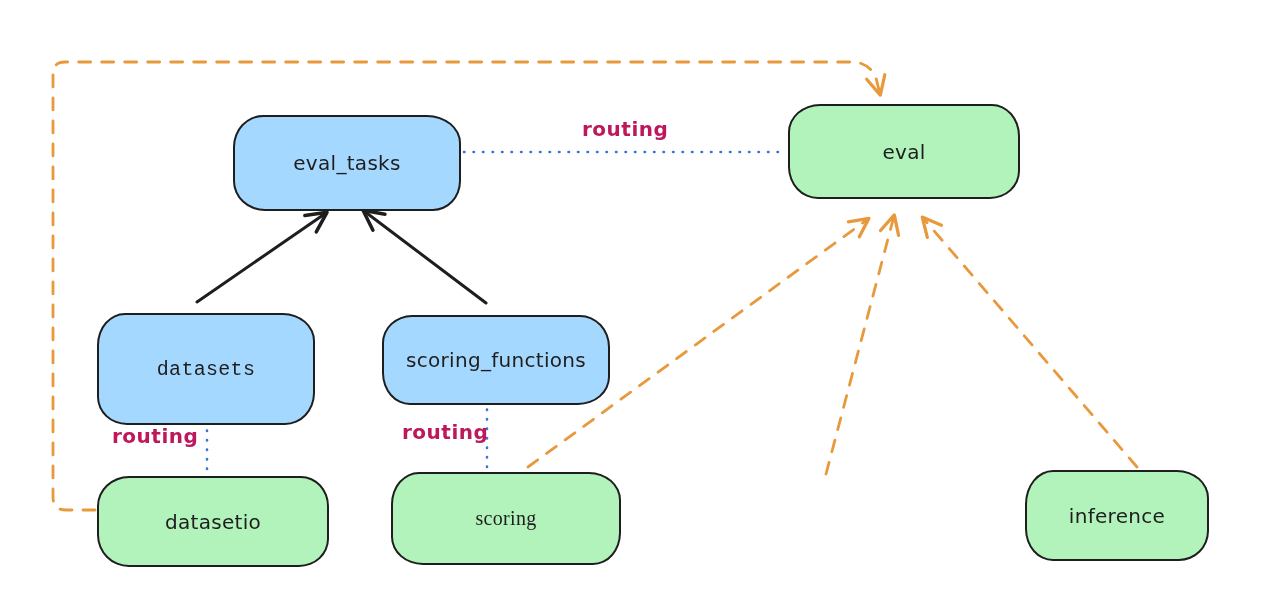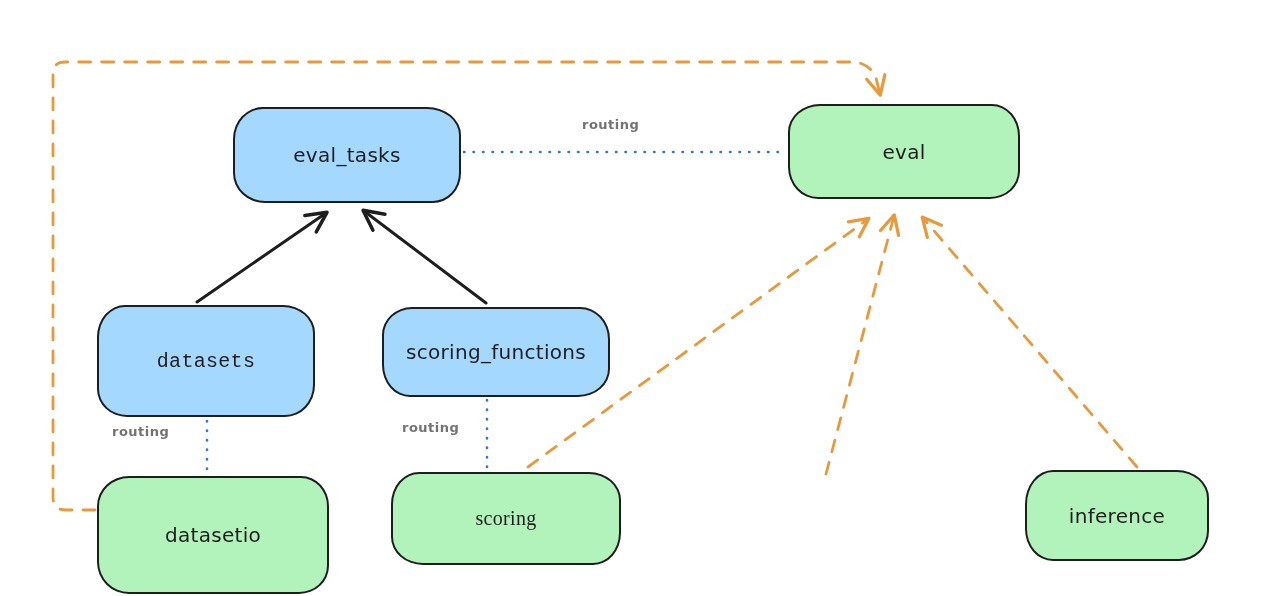--- a/index.html
+++ b/index.html
@@ -21,36 +21,36 @@
     box-sizing: border-box;
     border: 2.5px solid #1e1e1e;
     display: flex;
     align-items: center;
     justify-content: center;
     font-size: 20px;
     color: #1e1e1e;
     letter-spacing: 0.3px;
     text-align: center;
   }
-  .node.blue  { background: #a5d8ff; }
+  .node.blue  { background: #a5d8ff; margin-top: 8px; }
   .node.green { background: #b2f2bb; }
 
   .n-eval-tasks        { left: 233px; top: 107px; width: 228px; height: 96px; border-radius: 30px 34px 28px 32px / 32px 28px 30px 30px; }
   .n-eval              { left: 788px; top: 104px; width: 232px; height: 95px; border-radius: 32px 28px 30px 30px / 28px 32px 28px 32px; }
   .n-datasets          { left:  97px; top: 305px; width: 218px; height: 112px; border-radius: 28px 32px 30px 30px / 32px 28px 32px 28px; font-family: Liberation Mono, monospace; }
   .n-scoring-functions { left: 382px; top: 307px; width: 228px; height: 90px; border-radius: 30px 30px 32px 28px / 28px 32px 28px 32px; }
-  .n-datasetio         { left:  97px; top: 476px; width: 232px; height: 118px; border-radius: 32px 28px 30px 32px / 30px 30px 28px 32px; }
+  .n-datasetio         { left:  97px; top: 476px; width: 232px; height: 91px; border-radius: 32px 28px 30px 32px / 30px 30px 28px 32px; }
   .n-scoring           { left: 391px; top: 472px; width: 230px; height: 93px; border-radius: 28px 32px 28px 32px / 32px 28px 32px 28px; font-family: Liberation Serif, serif; }
   .n-agents            { left: 710px; top: 476px; width: 230px; height: 92px; border-radius: 30px 30px 28px 34px / 30px 30px 34px 28px; }
   .n-inference         { left: 1025px; top: 470px; width: 184px; height: 91px; border-radius: 28px 32px 30px 28px / 34px 28px 30px 32px; }
 
   .edge-label {
     position: absolute;
-    color: #737373;
-    font-size: 13px;
+    color: #be185d;
+    font-size: 20px;
     font-weight: 600;
     letter-spacing: 0.5px;
   }
   .lbl-routing-top  { left: 582px; top: 117px; }
   .lbl-routing-left { left: 112px; top: 424px; }
   .lbl-routing-mid  { left: 402px; top: 420px; }
 </style>
 </head>
 <body>
 

